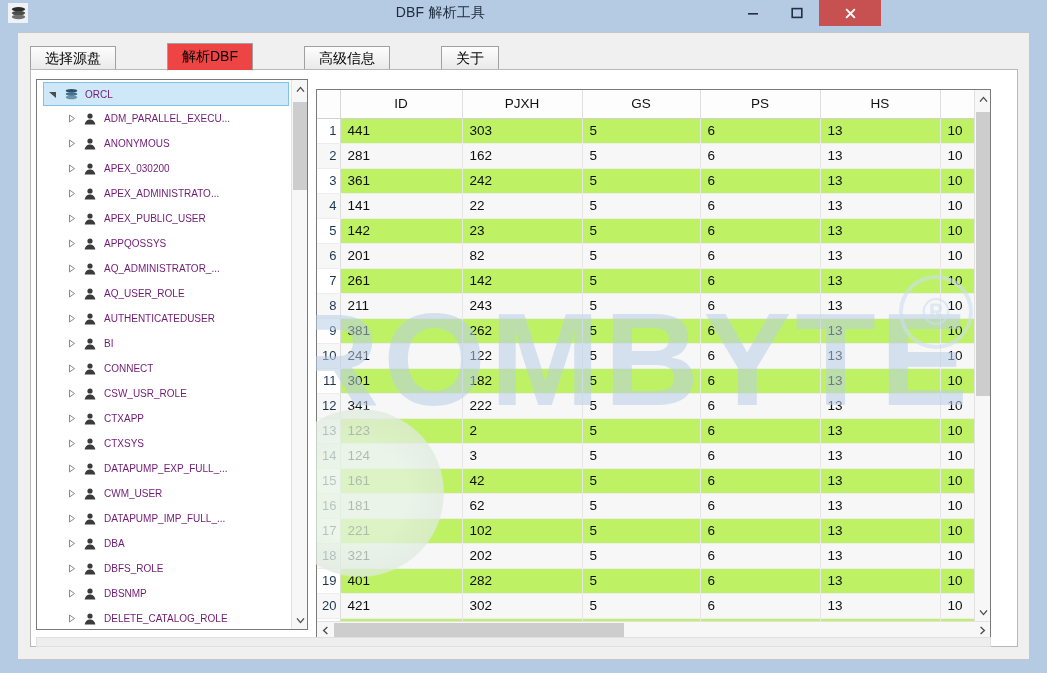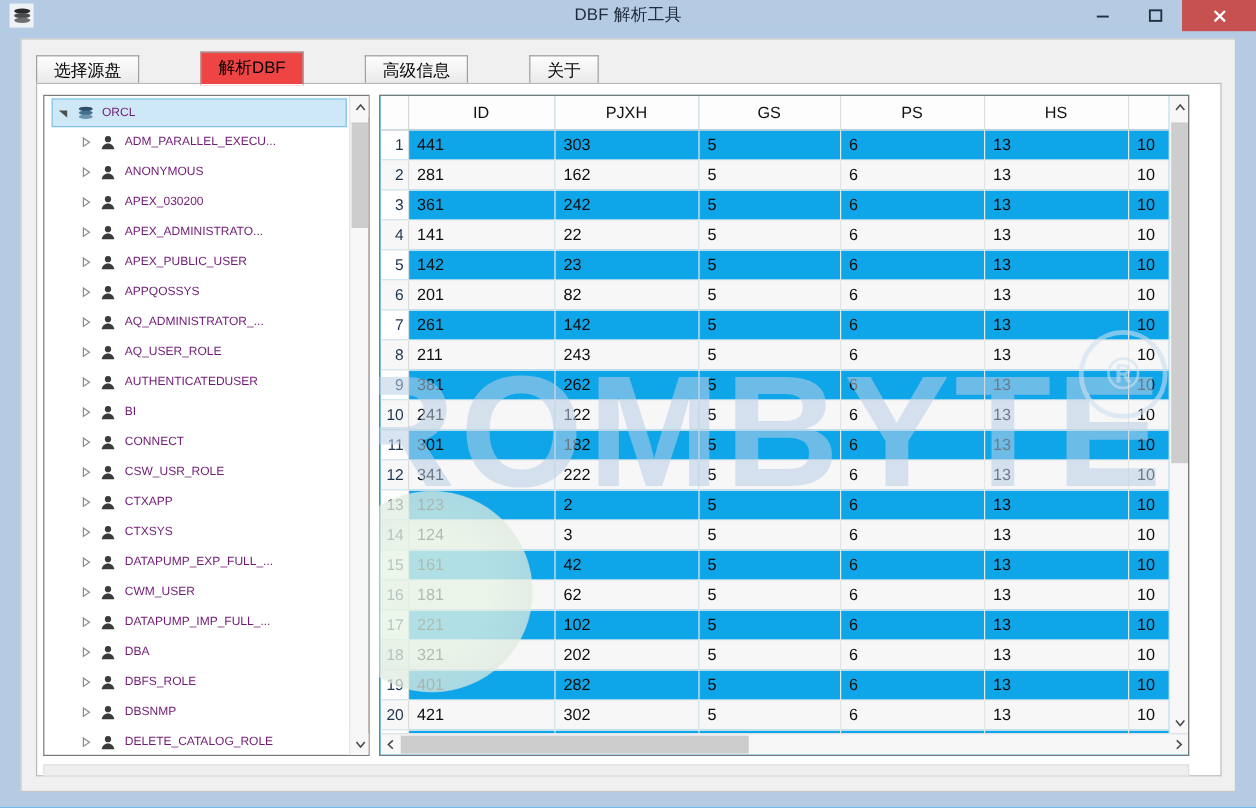--- a/index.html
+++ b/index.html
@@ -7,21 +7,21 @@
   body {
     width:1047px; height:673px;
     background:#b5cbe4;
     font-family:"Liberation Sans","DejaVu Sans",sans-serif;
     overflow:hidden;
     position:relative;
   }
 
   
   .titlebar{
-    position:absolute; left:0; top:0; width:1047px; height:26px;
+    position:absolute; left:0; top:0; width:881px; height:26px;
     background:#b5cbe4;
     display:flex; align-items:flex-end;
   }
   .app-icon{
     width:26px;height:26px;margin-left:5px;margin-top:0px;
     display:flex;align-items:center;justify-content:center;
   }
   .app-icon .layers{ width:20px;height:20px;background:#eef2f7;
     display:flex;align-items:center;justify-content:center;border:0; }
   .title-text{
@@ -63,22 +63,22 @@
     position:absolute; left:12px; top:36px; width:988px; height:578px;
     background:#ffffff; border:1px solid #b8b8b8;
   }
 
   
   .tree-pane{
     position:absolute; left:18px; top:46px; width:272px; height:551px;
     background:#fff; border:1px solid #7a7a7a; overflow:hidden;
   }
   .grid-pane{
-    position:absolute; left:298px; top:46px; width:675px; height:551px;
-    background:#0ea5e9; border:1px solid #7a7a7a; overflow:hidden;
+    position:absolute; left:298px; top:56px; width:675px; height:551px;
+    background:#bef264; border:1px solid #7a7a7a; overflow:hidden;
   }
 
   
   .tree-scroll{ position:absolute; left:0; top:0; right:16px; bottom:0; overflow:hidden; }
   .tnode{
     height:25px; display:flex; align-items:center; font-size:10px; color:#701a75;
     padding-left:6px; white-space:nowrap;
   }
   .tnode.root{ background:#cfe8f7; border:1px solid #7fc3e8; height:24px; margin:2px 2px 0 6px; padding-left:2px;}
   .tnode.child{ padding-left:28px; }

